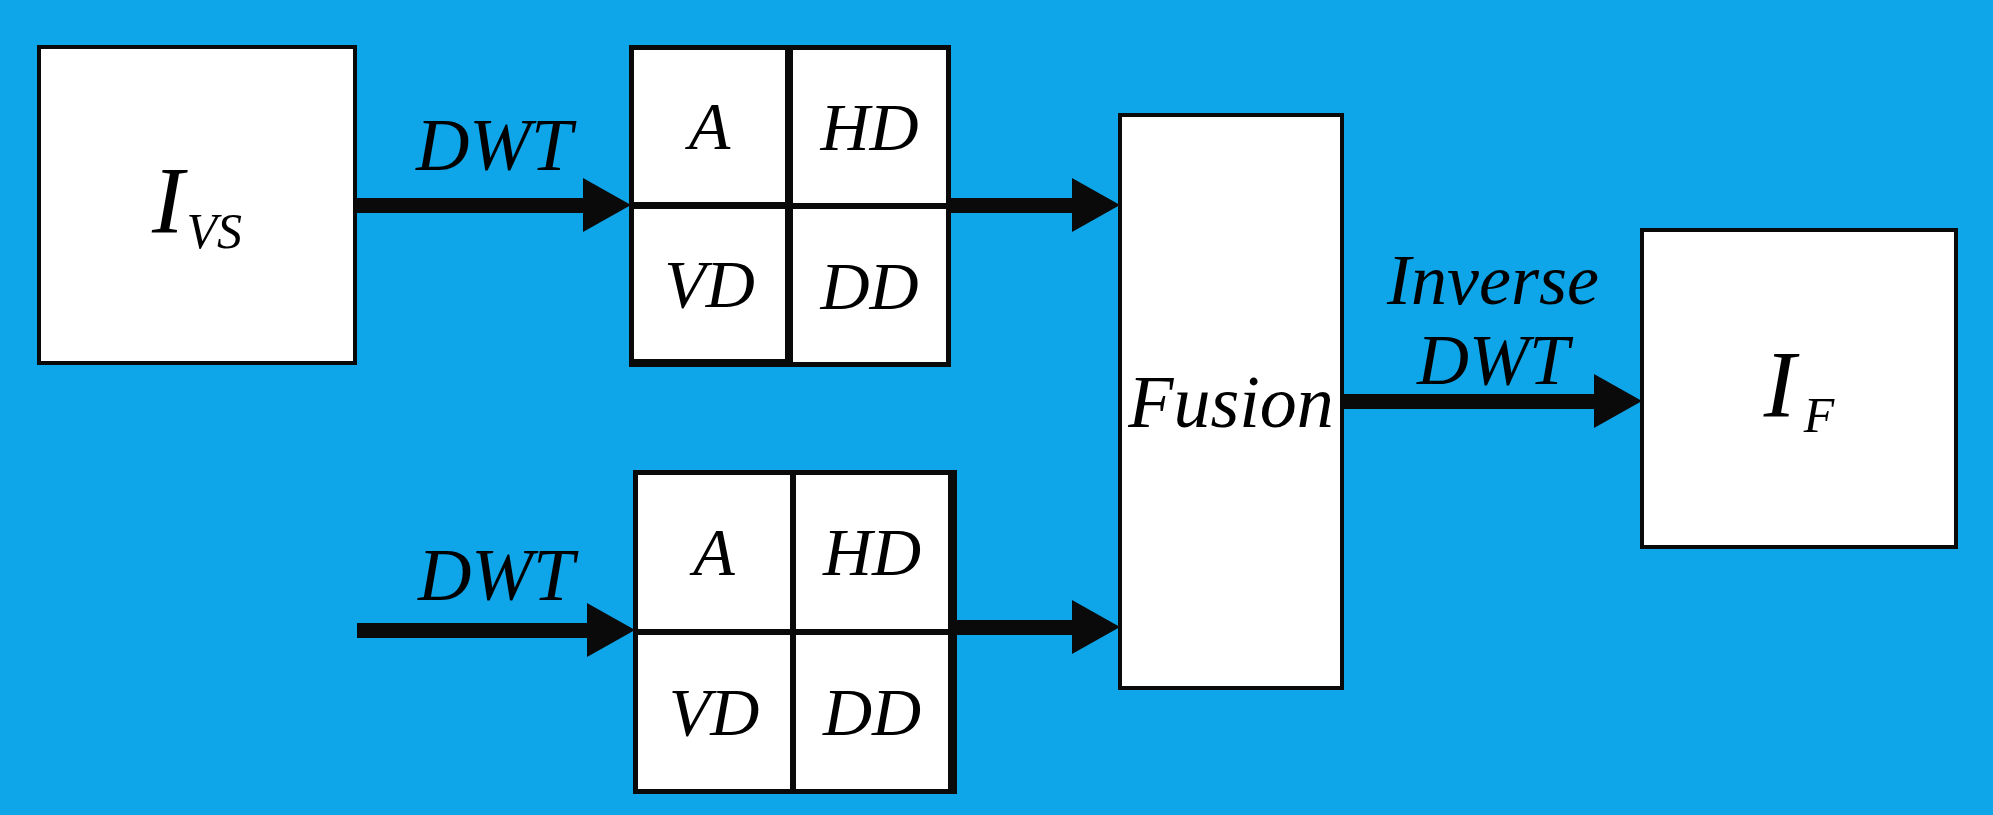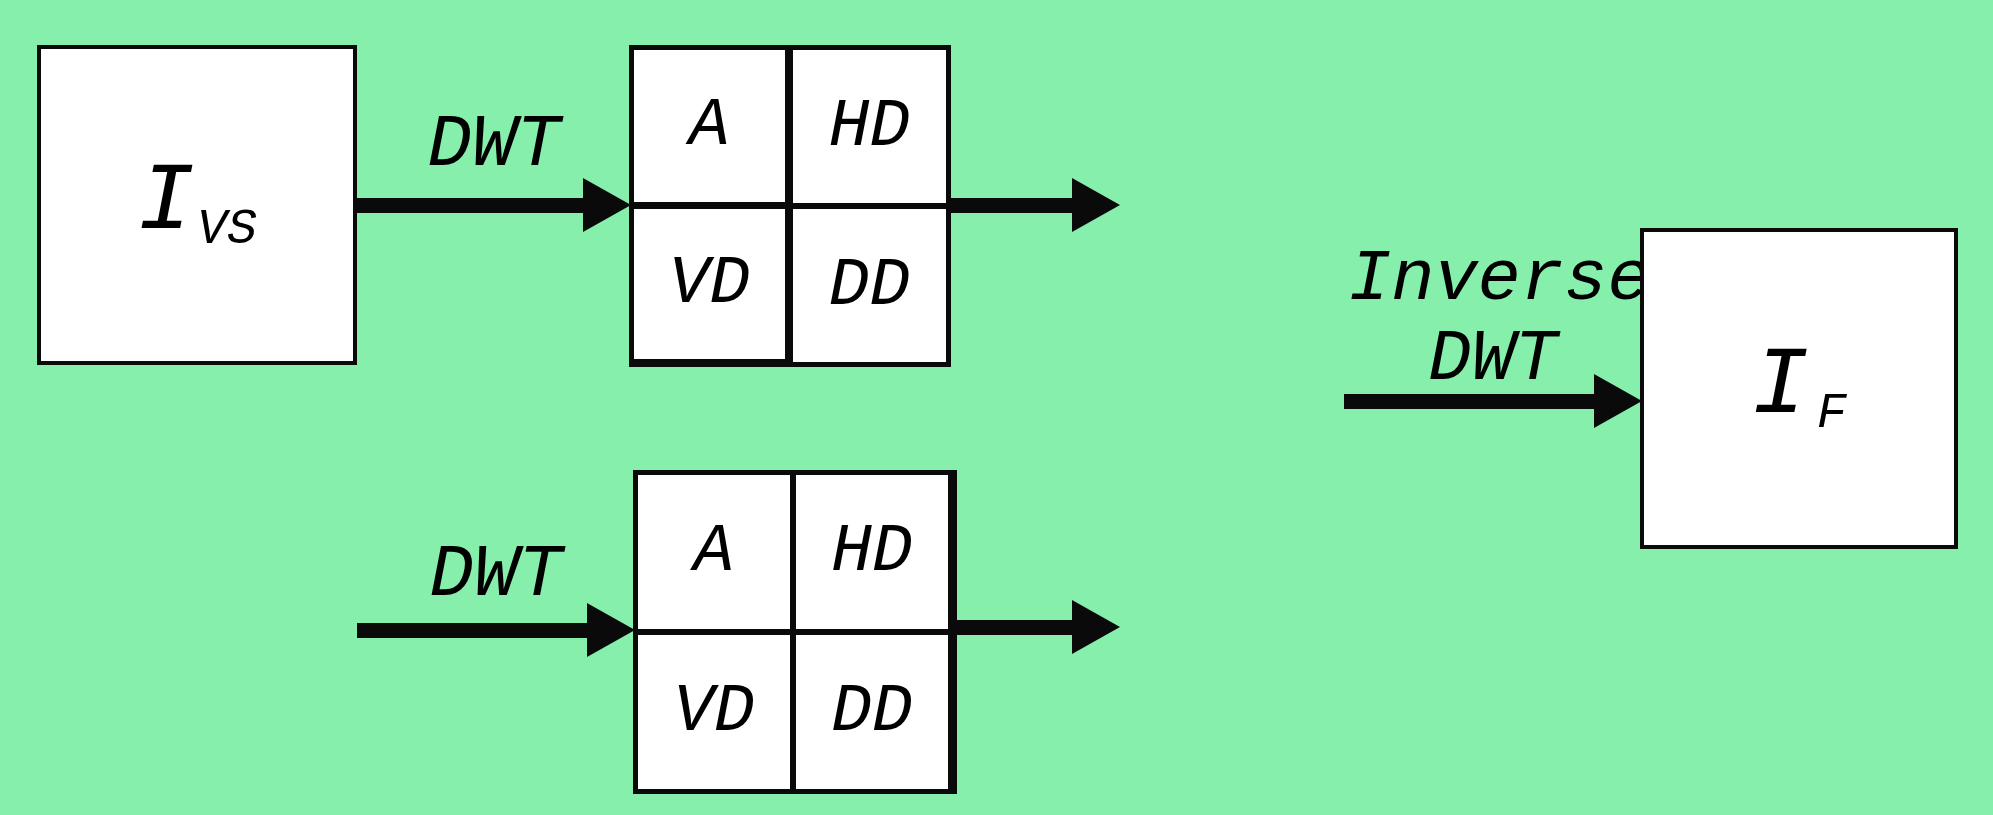--- a/index.html
+++ b/index.html
@@ -1,20 +1,20 @@
 <!DOCTYPE html>
 <html><head>
 <meta charset="utf-8">
 <style>
   html,body{margin:0;padding:0;background:#ffffff;}
   .canvas{
     position:relative;
     width:1993px;height:815px;
-    background:#86efac;
-    font-family:Liberation Mono, monospace;
+    background:#0ea5e9;
+    font-family:Liberation Serif, serif;
     color:#000;
     overflow:hidden;
   }
   
   .box{
     position:absolute;
     border:4px solid #0a0a0a;
     background:#fff;
     display:flex;align-items:center;justify-content:center;
     box-sizing:border-box;
@@ -138,20 +138,23 @@
 
   <div class="arrow arrow-grid-vs-fusion">
     <div class="shaft"></div>
     <div class="head"></div>
   </div>
   <div class="arrow arrow-grid-ir-fusion">
     <div class="shaft"></div>
     <div class="head"></div>
   </div>
 
+  <div class="box box-fusion">
+    <span class="proc-label">Fusion</span>
+  </div>
 
   <div class="arrow arrow-inverse">
     <div class="shaft"></div>
     <div class="head"></div>
   </div>
   <div class="arrow-label label-inverse">
     <div>Inverse</div>
     <div>DWT</div>
   </div>
 

